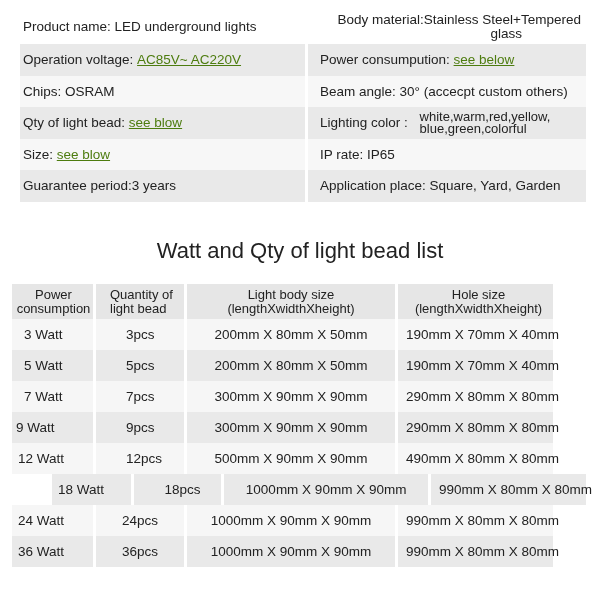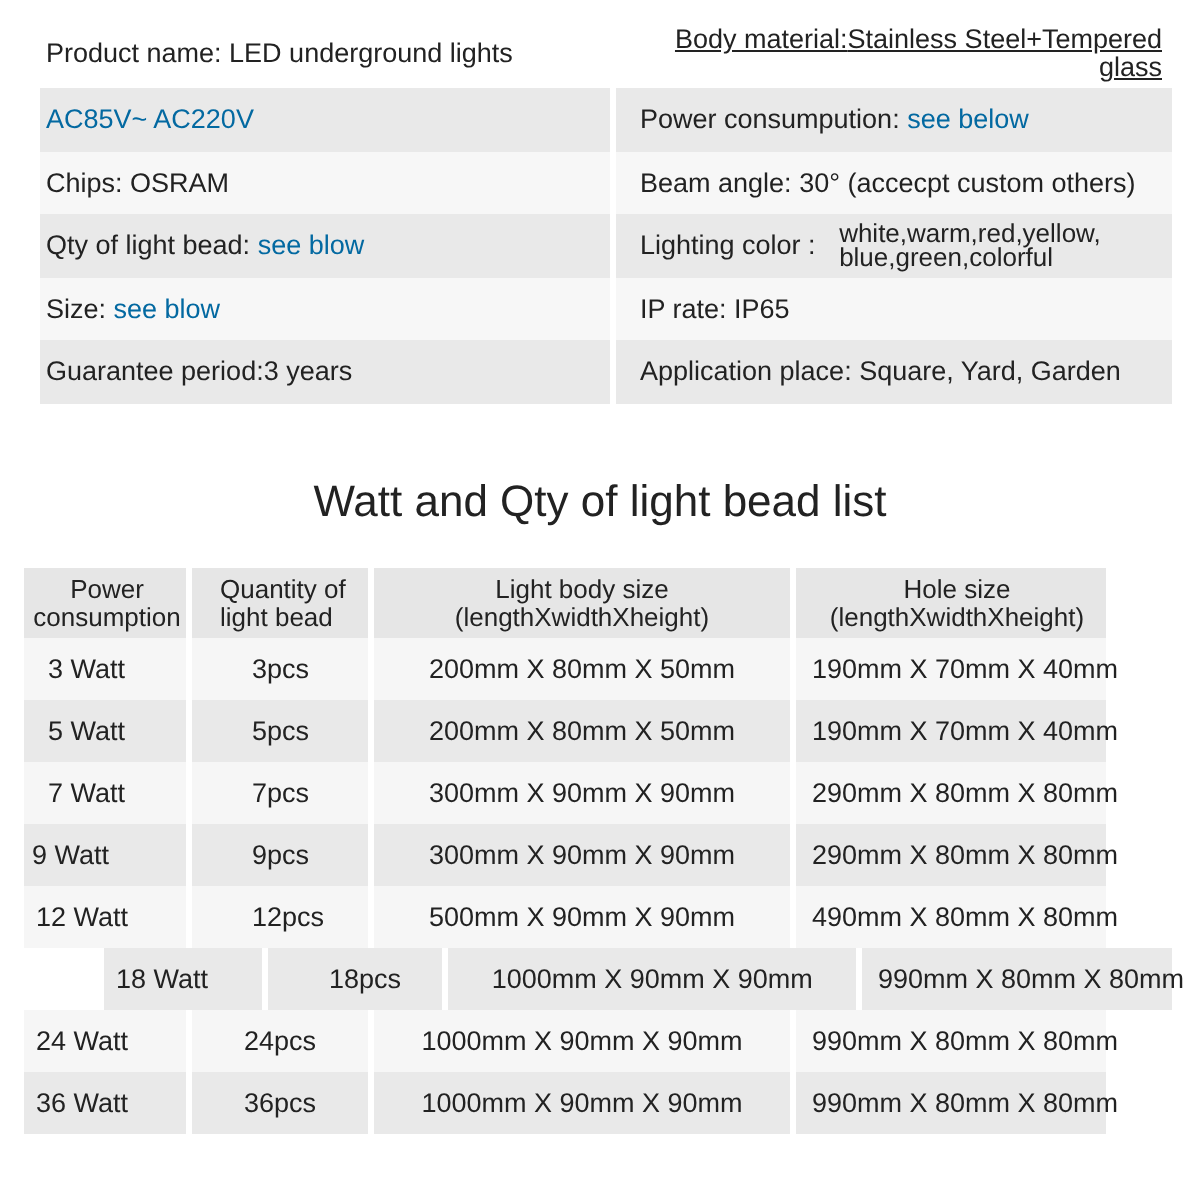--- a/index.html
+++ b/index.html
@@ -6,22 +6,22 @@
   html, body { width: 600px; height: 600px; background: #ffffff; overflow: hidden; }
   body { font-family: "Liberation Sans", sans-serif; color: #222; position: relative; }
 
   .specs { position: absolute; left: 20px; top: 8px; width: 566px; }
   .spec-row { display: flex; height: 31.5px; }
   .spec-row.shade .cell { background: #e9e9e9; }
   .spec-row .cell { background: #f7f7f7; display: flex; align-items: center; font-size: 13.5px; color: #222; white-space: nowrap; }
   .spec-row .cell.left { width: 285px; padding-left: 3px; margin-right: 3px; }
   .spec-row .cell.right { width: 278px; padding-left: 12px; }
   .spec-row:first-child .cell { background: #ffffff; }
-  .red { color: #0369a1; }
-  .body-mat { display: block; text-align: right; line-height: 14px; padding-top: 2px; text-decoration: underline; }
+  .red { color: #4d7c0f; text-decoration: underline; }
+  .body-mat { display: block; text-align: center; line-height: 14px; padding-top: 2px; }
   .body-mat .line2 { display: block; padding-left: 94px; }
   .lighting { display: flex; align-items: center; }
   .lighting .vals { display: flex; flex-direction: column; line-height: 12px; font-size: 13px; margin-left: 8px; }
 
   .table-title { position: absolute; left: 0; top: 238px; width: 600px; text-align: center; font-size: 22px; color: #222; }
 
   .bead-table { position: absolute; left: 12px; top: 284px; width: 574px; }
   .trow { display: flex; }
   .trow .c { display: flex; align-items: center; font-size: 13.5px; color: #222; white-space: nowrap; margin-right: 3px; }
   .trow .c:last-child { margin-right: 0; }
@@ -53,20 +53,21 @@
     <div class="cell right" style="padding-left:10px;">
       <div class="body-mat">
         <span>Body material:</span><span>Stainless Steel+Tempered</span>
         <span class="line2">glass</span>
       </div>
     </div>
   </div>
 
   <div class="spec-row shade">
     <div class="cell left">
+      <span style="white-space:pre;">Operation voltage: </span>
         <span class="red">AC85V~ AC220V</span>
     </div>
     <div class="cell right">
       <span style="white-space:pre;">Power consumpution: </span>
         <span class="red">see below</span>
     </div>
   </div>
 
   <div class="spec-row">
     <div class="cell left">

